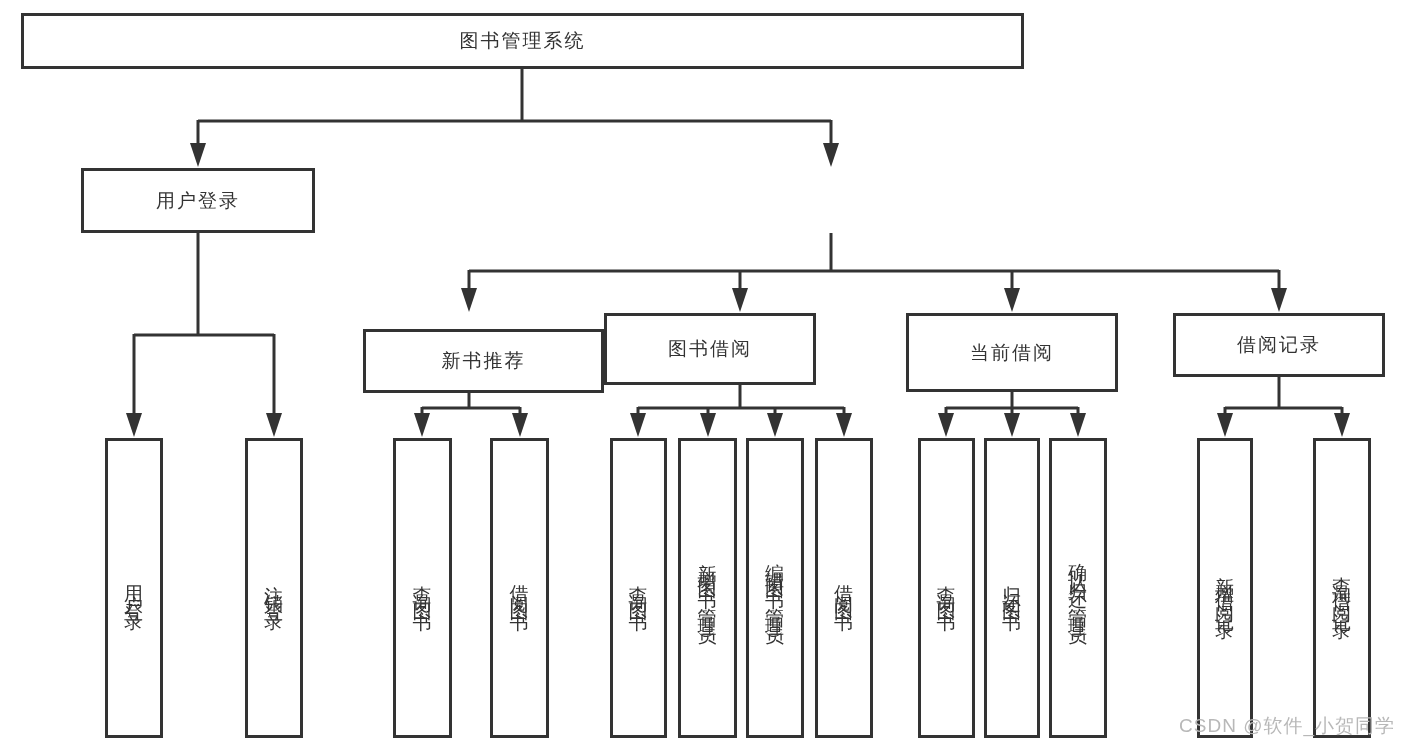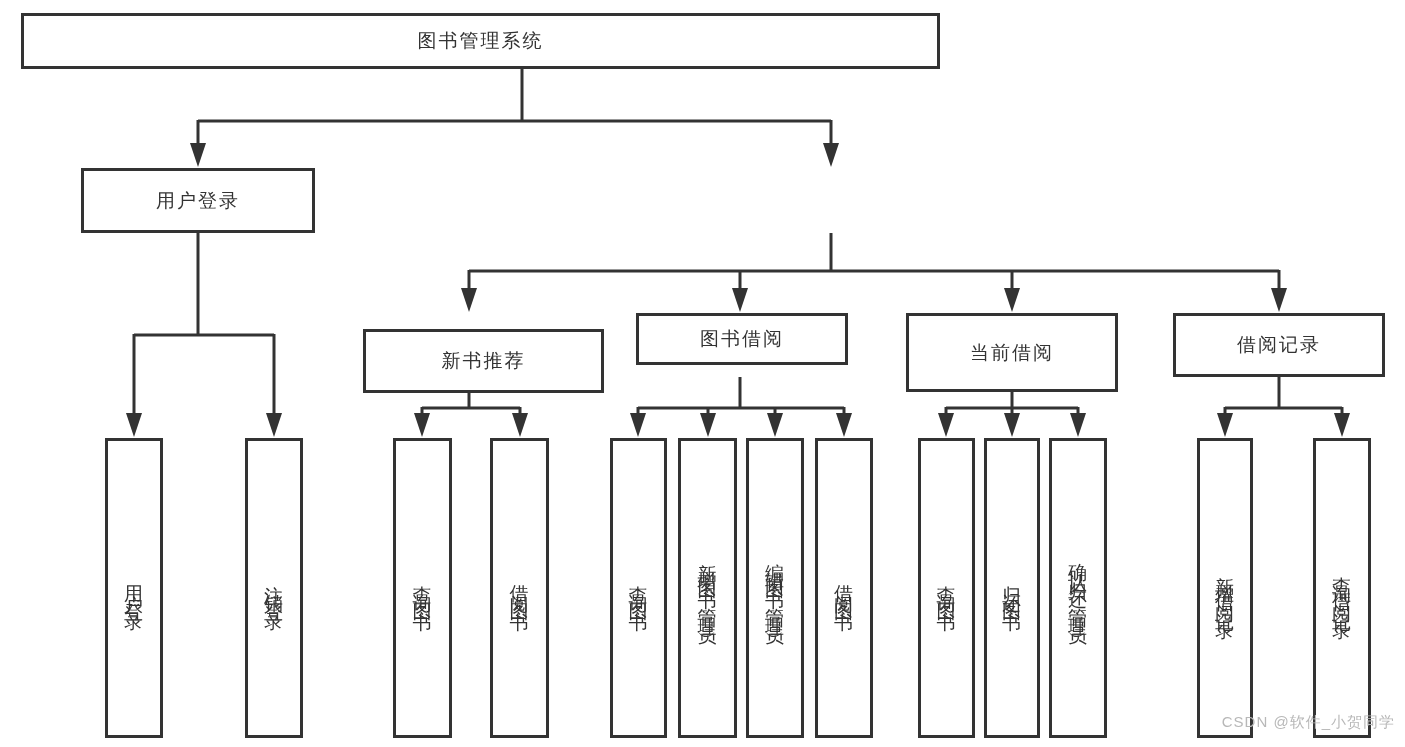--- a/index.html
+++ b/index.html
@@ -41,21 +41,21 @@
     text-orientation: mixed;
     font-size: 19px;
     line-height: 1;
     letter-spacing: 9px;
     white-space: nowrap;
   }
   .watermark {
     position: absolute;
     top: 713px;
     right: 10px;
-    font-size: 15px;
+    font-size: 19px;
     color: #b8b8b8;
     letter-spacing: 1px;
     white-space: nowrap;
   }
 </style>
 </head>
 <body>
 
 <div class="canvas">
 
@@ -121,32 +121,32 @@
       <polygon points="767,413 783,413 775,437"></polygon>
       <polygon points="836,413 852,413 844,437"></polygon>
       <polygon points="938,413 954,413 946,437"></polygon>
       <polygon points="1004,413 1020,413 1012,437"></polygon>
       <polygon points="1070,413 1086,413 1078,437"></polygon>
       <polygon points="1217,413 1233,413 1225,437"></polygon>
       <polygon points="1334,413 1350,413 1342,437"></polygon>
     </g>
   </svg>
 
-  <div class="node h" style="left:21px;top:13px;width:919px;height:56px">
+  <div class="node h" style="left:21px;top:13px;width:1003px;height:56px">
     <span>图书管理系统</span>
   </div>
 
   <div class="node h" style="left:81px;top:168px;width:234px;height:65px">
     <span>用户登录</span>
   </div>
 
   <div class="node h" style="left:363px;top:329px;width:241px;height:64px">
     <span>新书推荐</span>
   </div>
-  <div class="node h" style="left:636px;top:313px;width:212px;height:52px">
+  <div class="node h" style="left:604px;top:313px;width:212px;height:72px">
     <span>图书借阅</span>
   </div>
   <div class="node h" style="left:906px;top:313px;width:212px;height:79px">
     <span>当前借阅</span>
   </div>
   <div class="node h" style="left:1173px;top:313px;width:212px;height:64px">
     <span>借阅记录</span>
   </div>
 
   <div class="node v" style="left:105px;top:438px;width:58px;height:300px">

